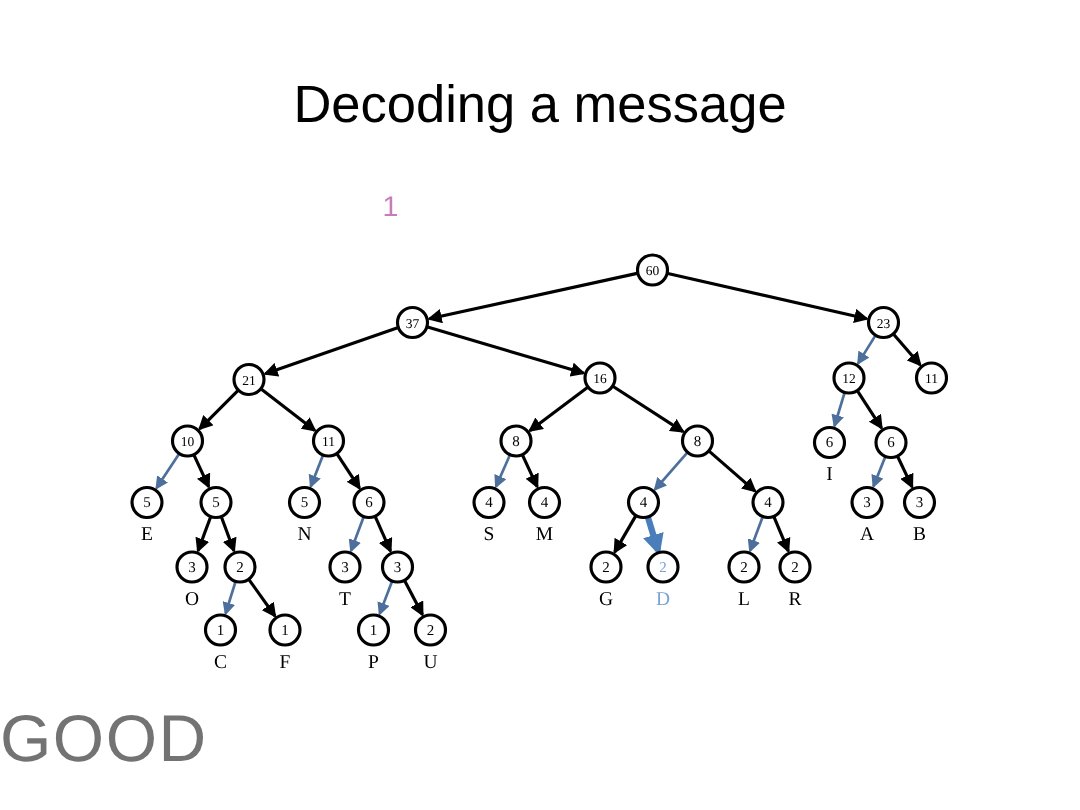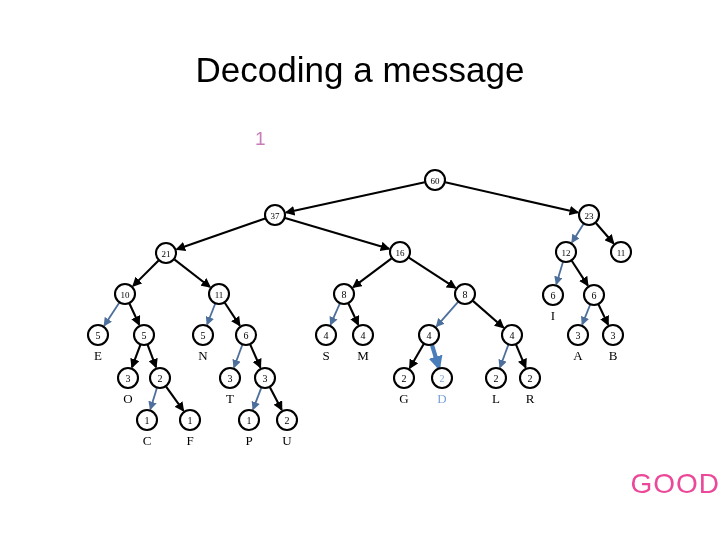--- a/index.html
+++ b/index.html
@@ -29,24 +29,24 @@
   .pagenum{
     position:absolute;
     left:255px;top:128px;
     font-family:"Liberation Sans", sans-serif;
     font-size:19px;
     color:#c77bb8;
   }
   .bottom-word{
     position:absolute;
     left:0;top:468px;width:720px;
-    text-align:right;
+    text-align:left;
     font-family:"Liberation Sans", sans-serif;
-    font-size:28px;
-    color:#ec4899;
+    font-size:44px;
+    color:#737373;
     letter-spacing:1px;
   }
   svg#tree{
     position:absolute;left:0;top:0;width:720px;height:540px;
     overflow:visible;
   }
   .node-circle{
     fill:#ffffff;
     stroke:#000000;
     stroke-width:2.1;

